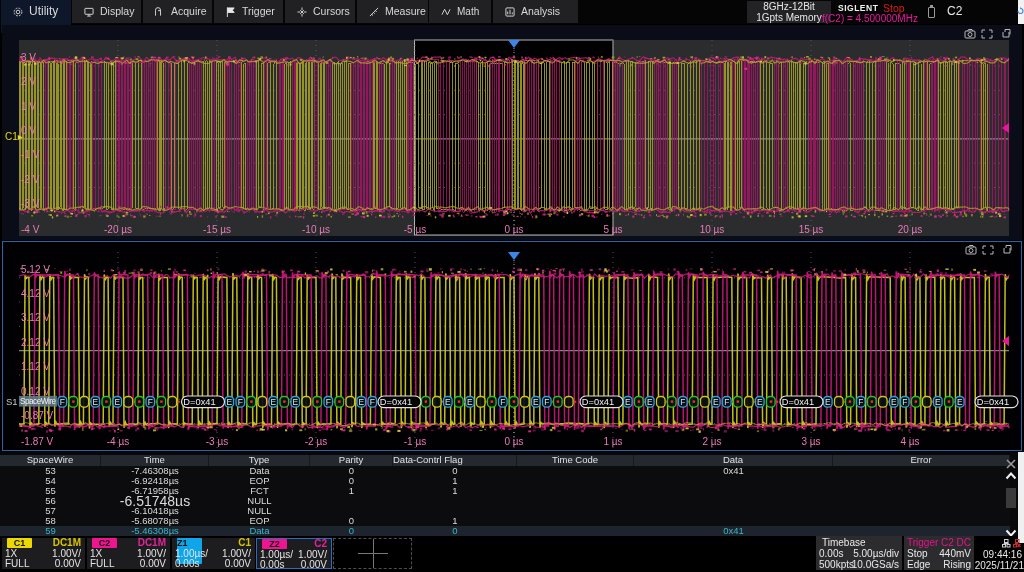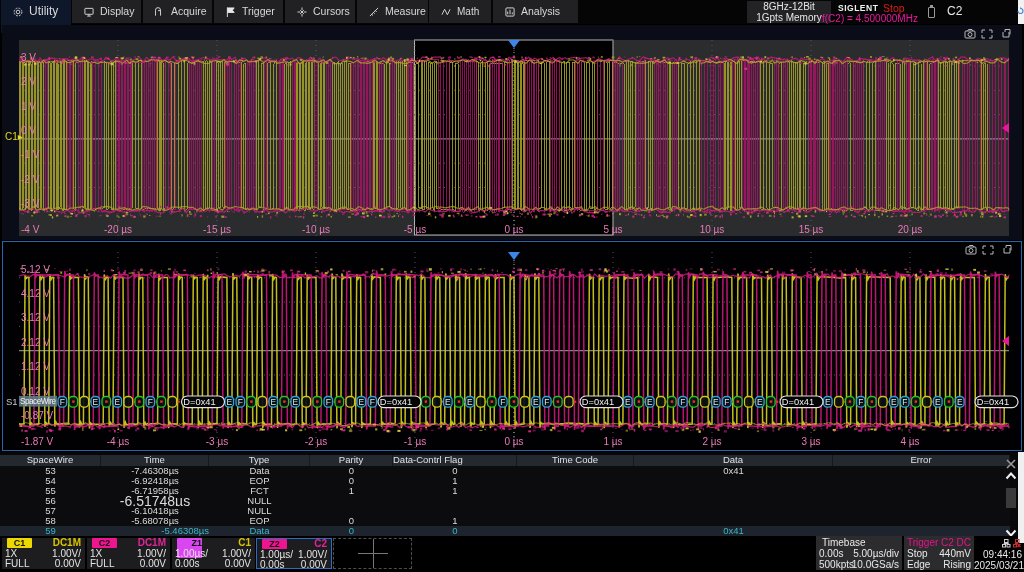--- a/index.html
+++ b/index.html
@@ -1858,21 +1858,21 @@
     </div>
     <div class="abs" style="left:0;top:63.8px;width:1010px;height:10.06px;background:#0c0c0e;">
       <div class="abs" style="left:0px;top:0;width:101px;height:10px;color:#dadada;font-size:9.5px;line-height:10px;text-align:center;">58</div>
       <div class="abs" style="left:101px;top:0;width:108px;height:10px;color:#dadada;font-size:9.5px;line-height:10px;text-align:center;">-5.68078µs</div>
       <div class="abs" style="left:209px;top:0;width:101px;height:10px;color:#dadada;font-size:9.5px;line-height:10px;text-align:center;">EOP</div>
       <div class="abs" style="left:310px;top:0;width:83px;height:10px;color:#dadada;font-size:9.5px;line-height:10px;text-align:center;">0</div>
       <div class="abs" style="left:393px;top:0;width:124px;height:10px;color:#dadada;font-size:9.5px;line-height:10px;text-align:center;">1</div>
     </div>
     <div class="abs" style="left:0;top:73.9px;width:1010px;height:10.06px;background:#1d242e;">
       <div class="abs" style="left:0px;top:0;width:101px;height:10px;color:#3cb6c8;font-size:9.5px;line-height:10px;text-align:center;">59</div>
-      <div class="abs" style="left:101px;top:0;width:108px;height:16px;color:#3cb6c8;font-size:9.5px;line-height:10px;text-align:right;">-5.46308µs</div>
+      <div class="abs" style="left:101px;top:0;width:108px;height:16px;color:#3cb6c8;font-size:9.5px;line-height:10px;text-align:center;">-5.46308µs</div>
       <div class="abs" style="left:209px;top:0;width:101px;height:10px;color:#3cb6c8;font-size:9.5px;line-height:10px;text-align:center;">Data</div>
       <div class="abs" style="left:310px;top:0;width:83px;height:10px;color:#3cb6c8;font-size:9.5px;line-height:10px;text-align:center;">0</div>
       <div class="abs" style="left:393px;top:0;width:124px;height:10px;color:#3cb6c8;font-size:9.5px;line-height:10px;text-align:center;">0</div>
       <div class="abs" style="left:634px;top:0;width:199px;height:10px;color:#3cb6c8;font-size:9.5px;line-height:10px;text-align:center;">0x41</div>
     </div>
     <svg class="abs" style="left:1004px;top:2px" width="14" height="82" viewBox="0 0 14 82">
       <path d="M3,6 l8,8 M11,6 l-8,8" stroke="#9a9a9a" stroke-width="1.6" fill="none"></path>
       <path d="M2.5,24.5 L7,19.5 L11.5,24.5" stroke="#f2f2f2" stroke-width="2" fill="none"></path>
       <rect x="2" y="34" width="10" height="20" fill="#3a3a3a"></rect>
       <path d="M2.5,76.5 L7,81.5 L11.5,76.5" stroke="#f2f2f2" stroke-width="2" fill="none"></path>
@@ -1890,21 +1890,21 @@
   </div>
 <div class="abs" style="left:87px;top:538px;width:83px;height:31px;background:#1d1d1f;color:#e4e4e4;font-size:10px;">
     <div class="abs" style="left:5px;top:0px;width:25px;height:10px;background:#ef1490;color:#111;font-size:9px;font-weight:bold;text-align:center;line-height:10px;border-radius:1px;">C2</div>
     <div class="abs" style="right:4px;top:0px;color:#e0249a;font-size:10px;font-weight:bold;line-height:10px;">DC1M</div>
     <div class="abs" style="left:3px;top:10.5px;line-height:10px;">1X</div>
     <div class="abs" style="right:4px;top:10.5px;line-height:10px;">1.00V/</div>
     <div class="abs" style="left:3px;top:20.5px;line-height:10px;">FULL</div>
     <div class="abs" style="right:4px;top:20.5px;line-height:10px;">0.00V</div>
   </div>
 <div class="abs" style="left:172px;top:538px;width:83px;height:31px;background:#1d1d1f;color:#e4e4e4;font-size:10px;">
-    <div class="abs" style="left:5px;top:0px;width:25px;height:20px;background:#d946ef;color:#111;font-size:9px;font-weight:bold;text-align:right;line-height:10px;border-radius:1px;">Z1</div>
+    <div class="abs" style="left:5px;top:0px;width:25px;height:26px;background:#0ea5e9;color:#111;font-size:9px;font-weight:bold;text-align:left;line-height:10px;border-radius:1px;">Z1</div>
     <div class="abs" style="right:4px;top:0px;color:#d8c400;font-size:10px;font-weight:bold;line-height:10px;">C1</div>
     <div class="abs" style="left:3px;top:10.5px;line-height:10px;">1.00µs/</div>
     <div class="abs" style="right:4px;top:10.5px;line-height:10px;">1.00V/</div>
     <div class="abs" style="left:3px;top:20.5px;line-height:10px;">0.00s</div>
     <div class="abs" style="right:4px;top:20.5px;line-height:10px;">0.00V</div>
   </div>
 <div class="abs" style="left:256px;top:538px;width:76px;height:31px;background:#1d1d1f;border:1px solid #2e6bc4;color:#e4e4e4;font-size:10px;">
     <div class="abs" style="left:5px;top:0px;width:25px;height:10px;background:#ef1490;color:#111;font-size:9px;font-weight:bold;text-align:center;line-height:10px;border-radius:1px;">Z2</div>
     <div class="abs" style="right:4px;top:0px;color:#e0249a;font-size:10px;font-weight:bold;line-height:10px;">C2</div>
     <div class="abs" style="left:3px;top:10.5px;line-height:10px;">1.00µs/</div>
@@ -1939,14 +1939,14 @@
         <path d="M4.2,3.5 v1 M2,5.5 v-1 h4.5 v1"></path>
       </g>
       <g fill="none" stroke="#c03030" stroke-width="1">
         <rect x="13.5" y="0.5" width="3.5" height="3"></rect>
         <rect x="11.5" y="5.5" width="3" height="2.5"></rect>
         <path d="M15.2,3.5 v1 M13,5.5 v-1 h3"></path>
       </g>
       <path d="M15.5,5 l3,3 M18.5,5 l-3,3" stroke="#e02020" stroke-width="1.2"></path>
     </svg>
     <div class="abs" style="right:2px;top:13px;">09:44:16</div>
-    <div class="abs" style="right:0px;top:24px;">2025/03/21</div>
+    <div class="abs" style="right:0px;top:24px;">2025/11/21</div>
   </div>
 
 </body></html>

